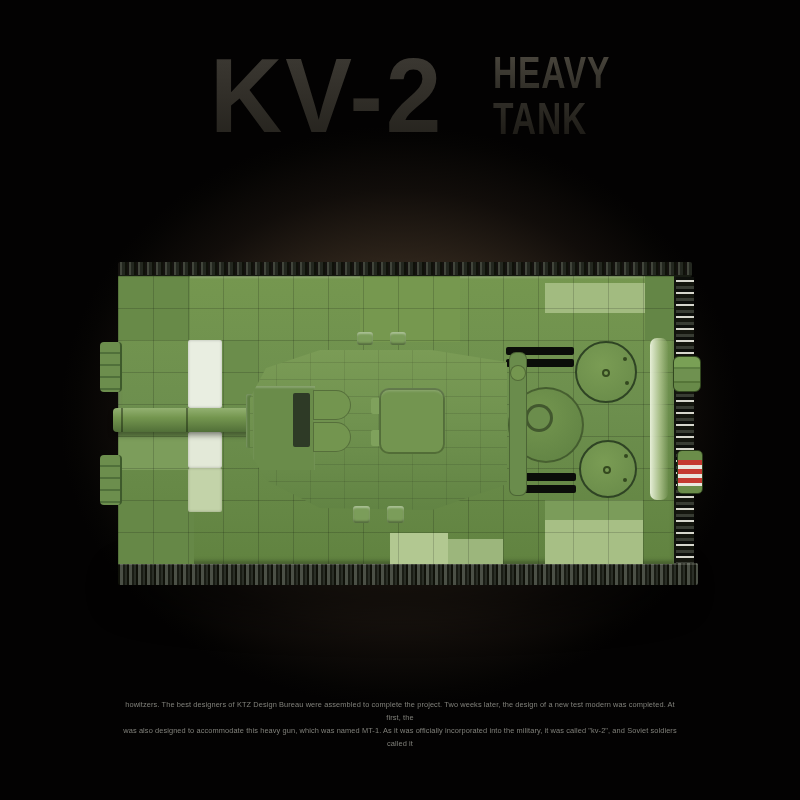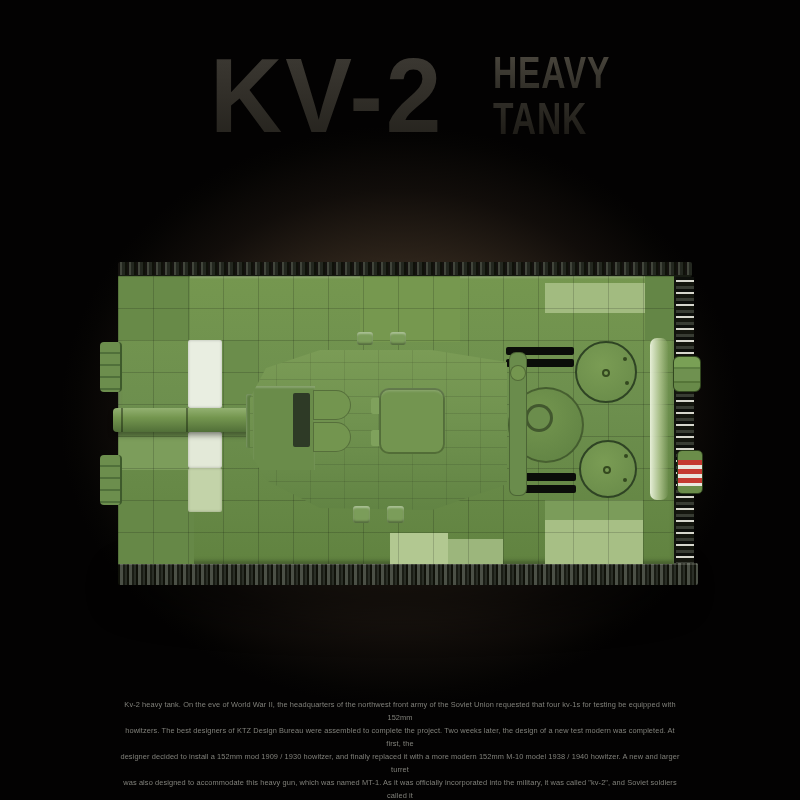--- a/index.html
+++ b/index.html
@@ -171,20 +171,18 @@
     <div class="abs" style="left:406px;top:94px;width:18px;height:144px;background:#6a8c4c;border-radius:7px;border:1px solid rgba(20,30,12,.35);"></div>
     <div class="circle" style="left:407px;top:107px;width:16px;height:16px;background:#74964f;border:1px solid rgba(20,30,12,.35);"></div>
 
     <div class="stud" style="left:254px;top:74px;width:16px;height:13px;"></div>
     <div class="stud" style="left:287px;top:74px;width:16px;height:13px;"></div>
     <div class="stud" style="left:250px;top:248px;width:17px;height:17px;"></div>
     <div class="stud" style="left:284px;top:248px;width:17px;height:17px;"></div>
   </div>
 
   <div class="abs desc">
-    <div>Kv-2 heavy tank. On the eve of World War II, the headquarters of the northwest front army of the Soviet Union requested that four kv-1s for testing be equipped with 152mm</div>
     <div>howitzers. The best designers of KTZ Design Bureau were assembled to complete the project. Two weeks later, the design of a new test modern was completed. At first, the</div>
-    <div>designer decided to install a 152mm mod 1909 / 1930 howitzer, and finally replaced it with a more modern 152mm M-10 model 1938 / 1940 howitzer. A new and larger turret</div>
     <div>was also designed to accommodate this heavy gun, which was named MT-1. As it was officially incorporated into the military, it was called "kv-2", and Soviet soldiers called it</div>
 
   </div>
 
 </div>
 
 </body></html>

